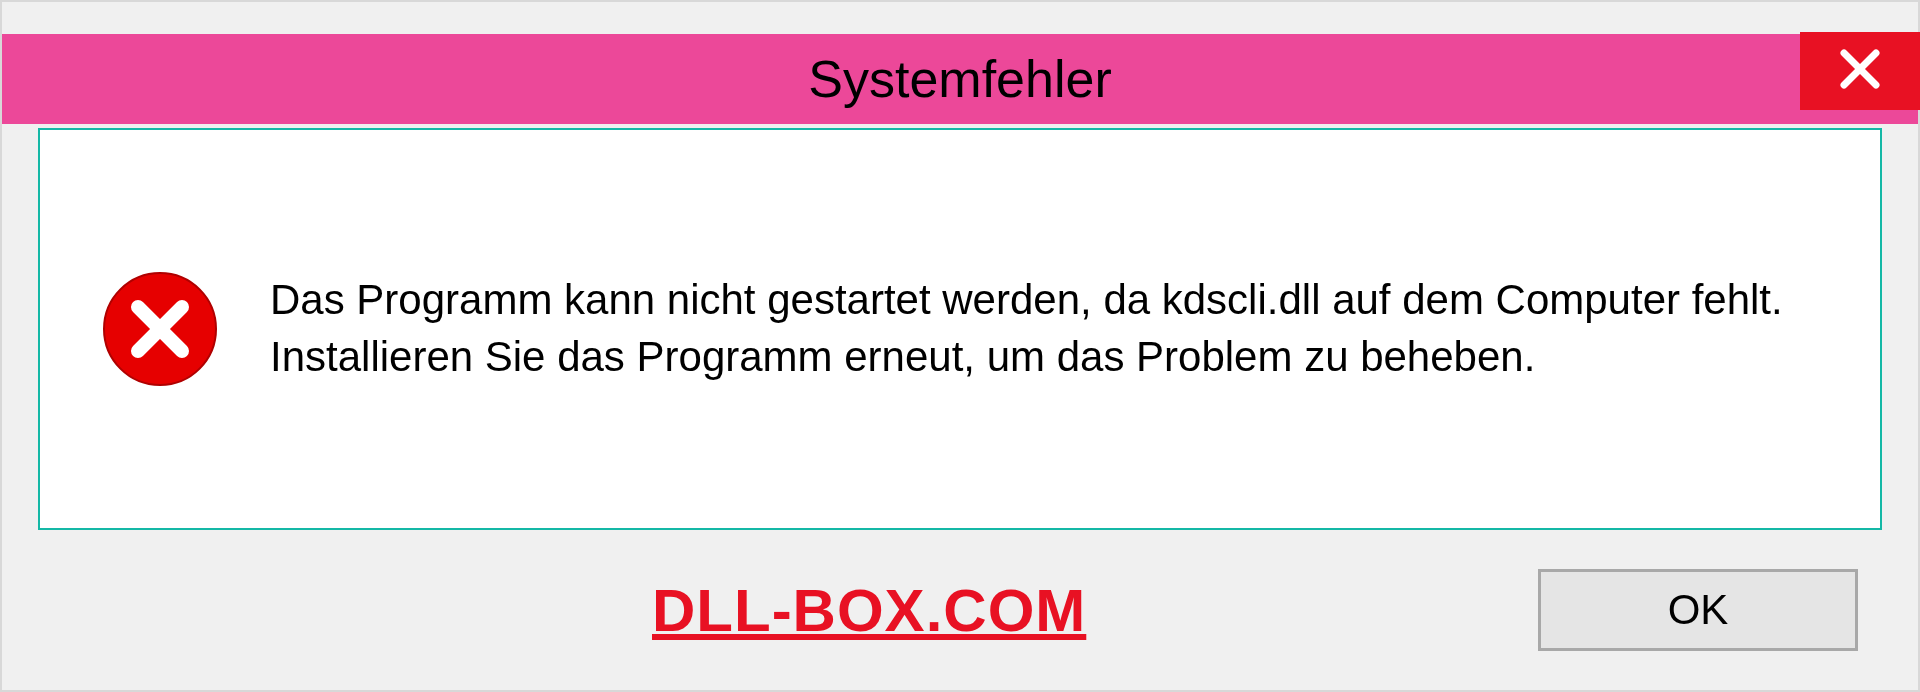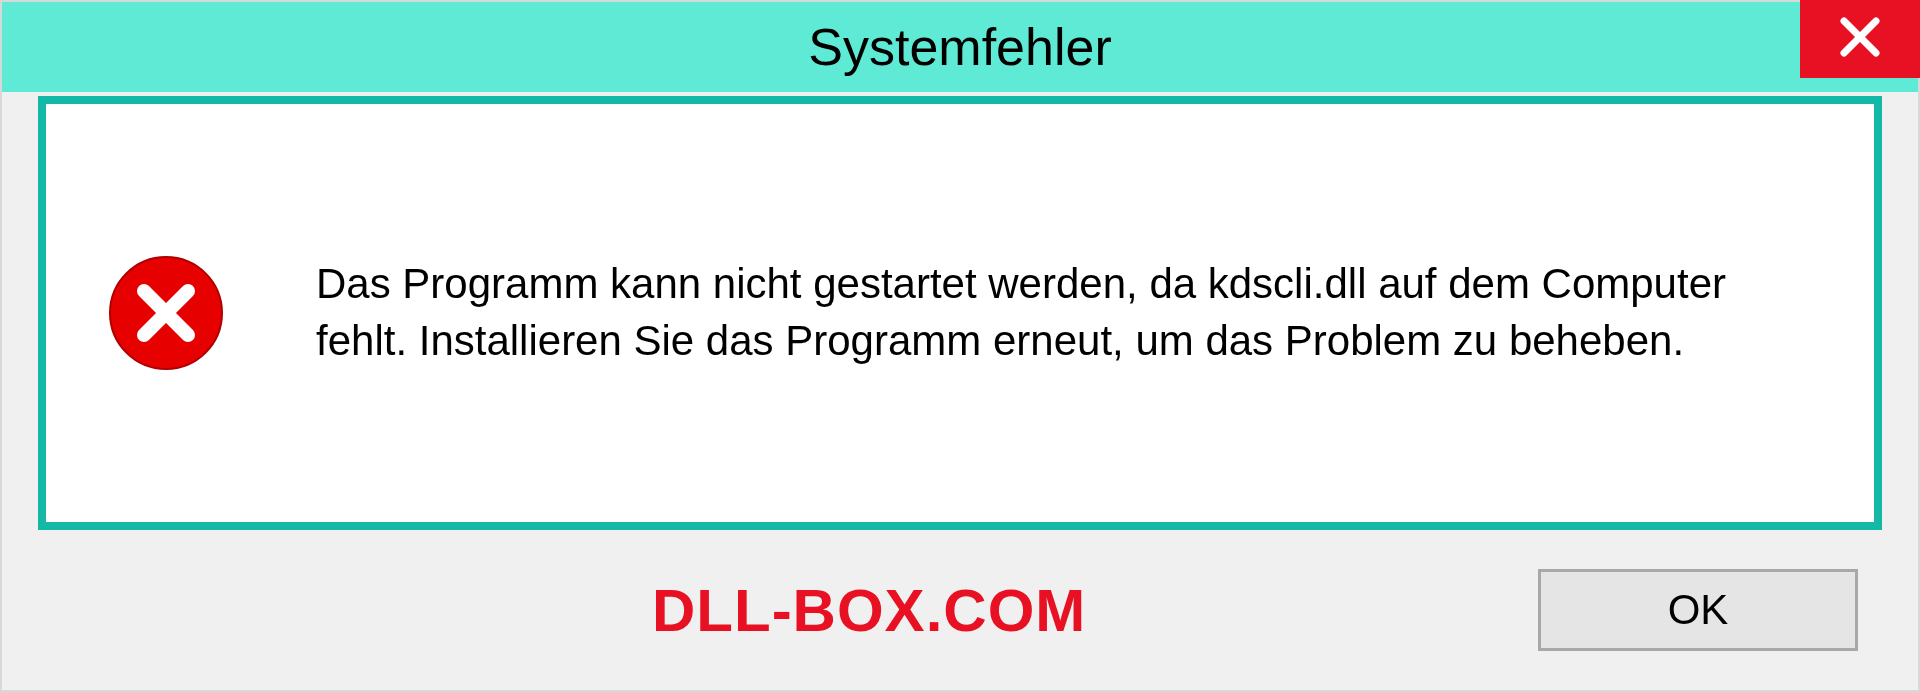--- a/index.html
+++ b/index.html
@@ -22,21 +22,22 @@
       position: relative;
       display: flex;
       flex-direction: column;
     }
     .titlebar {
       height: 90px;
       display: flex;
       align-items: center;
       justify-content: center;
       position: relative;
-      background: #5eead4;
+      background: #ec4899;
+      margin-top: 32px;
     }
     .title-text {
       font-size: 52px;
       font-weight: 400;
       color: #000;
     }
     .close-btn {
       position: absolute;
       top: -2px;
       right: -2px;
@@ -48,26 +49,25 @@
       justify-content: center;
       cursor: pointer;
     }
     .close-btn svg {
       width: 44px;
       height: 44px;
     }
     .content-area {
       margin: 4px 36px 0 36px;
       background: #fff;
-      border: 8px solid #14b8a6;
+      border: 2px solid #14b8a6;
       flex: 1;
       display: flex;
       align-items: center;
       padding: 40px 60px;
-      gap: 40px;
     }
     .error-icon {
       flex-shrink: 0;
       width: 120px;
       height: 120px;
       margin-right: 50px;
       display: flex;
       align-items: center;
       justify-content: center;
     }
@@ -90,20 +90,21 @@
       position: relative;
     }
     .watermark {
       position: absolute;
       left: 650px;
       font-size: 60px;
       font-weight: 800;
       color: #e81123;
       letter-spacing: 1px;
       font-family: Arial, sans-serif;
+      text-decoration: underline;
     }
     .ok-btn {
       width: 320px;
       height: 82px;
       background: #e5e5e5;
       border: 3px solid #a8a8a8;
       font-size: 42px;
       color: #000;
       display: flex;
       align-items: center;

